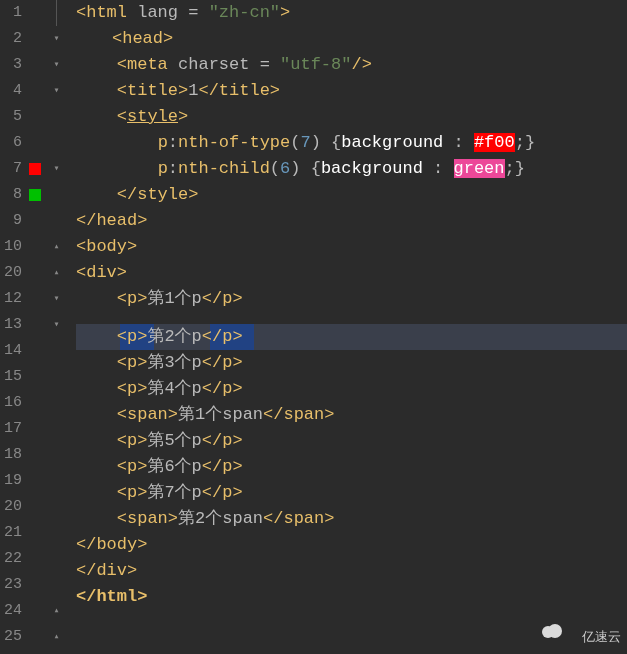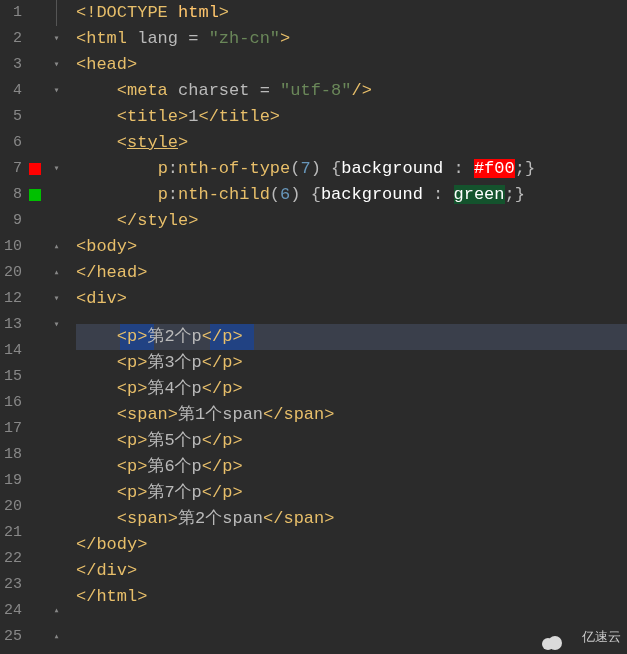--- a/index.html
+++ b/index.html
@@ -97,29 +97,29 @@
   .t-tag    { color: #e8bf6a; }   
   .t-attr   { color: #bababa; }   
   .t-punc   { color: #bababa; }
   .t-eq     { color: #bababa; }
   .t-str    { color: #6a8759; }   
   .t-text   { color: #bababa; }
   .t-num    { color: #6897bb; }
   .t-key    { color: #ffffff; }
   .t-ident  { color: #e8bf6a; }
   .t-red    { color: #ffffff; background: #f00; }
-  .t-grn    { color: #fff; background: #14532d; }
+  .t-grn    { color: #fff; background: #ec4899; }
   .c-yellow { color: #ffc66d; }
   .underline { text-decoration: underline; }
   .watermark {
     position: absolute;
     right: 6px;
     bottom: 4px;
     display: flex;
-    align-items: flex-end;
+    align-items: flex-start;
     gap: 20px;
     font-size: 13px;
     color: #ddd;
     font-family: sans-serif;
     opacity: 0.9;
   }
   .watermark-icon {
     width: 20px; height: 14px;
     position: relative;
   }
@@ -236,42 +236,42 @@
       <div></div>
       <div>
         <span class="fold-icon">▴</span>
       </div>
       <div>
         <span class="fold-icon">▴</span>
       </div>
       <div></div>
     </div>
   <div class="code" id="code">
-      <div class="code-line"><span style="position: relative;"><span class="t-tag">&lt;!DOCTYPE </span><span class="c-yellow">html</span><span class="t-tag">&gt;</span></span></div>
       <div class="code-line"><span style="position: relative;"><span class="t-tag">&lt;html </span><span class="t-attr">lang </span><span class="t-eq">= </span><span class="t-str">"zh-cn"</span><span class="t-tag">&gt;</span></span></div>
-      <div class="code-line"><span style="position: relative;"><span class="t-tag">&lt;head&gt;</span></span></div>
+      <div class="code-line"><span style="position: relative; margin-left: 36px;"><span class="t-tag">&lt;head&gt;</span></span></div>
       <div class="code-line"><span style="position: relative;">    <span class="t-tag">&lt;meta </span><span class="t-attr">charset </span><span class="t-eq">= </span><span class="t-str">"utf-8"</span><span class="t-tag">/&gt;</span></span></div>
       <div class="code-line"><span style="position: relative;">    <span class="t-tag">&lt;title&gt;</span><span class="t-text">1</span><span class="t-tag">&lt;/title&gt;</span></span></div>
       <div class="code-line"><span style="position: relative;">    <span class="t-tag">&lt;</span><span class="t-tag underline">style</span><span class="t-tag">&gt;</span></span></div>
       <div class="code-line"><span style="position: relative;">        <span class="t-ident">p</span><span class="t-punc">:</span><span class="t-ident">nth-of-type</span><span class="t-punc">(</span><span class="t-num">7</span><span class="t-punc">) </span><span class="t-punc">{</span><span class="t-key">background </span><span class="t-punc">: </span><span class="t-red">#f00</span><span class="t-punc">;</span><span class="t-punc">}</span></span></div>
       <div class="code-line"><span style="position: relative;">        <span class="t-ident">p</span><span class="t-punc">:</span><span class="t-ident">nth-child</span><span class="t-punc">(</span><span class="t-num">6</span><span class="t-punc">) </span><span class="t-punc">{</span><span class="t-key">background </span><span class="t-punc">: </span><span class="t-grn">green</span><span class="t-punc">;</span><span class="t-punc">}</span></span></div>
       <div class="code-line"><span style="position: relative;">    <span class="t-tag">&lt;/style&gt;</span></span></div>
+      <div class="code-line"><span style="position: relative;"><span class="t-tag">&lt;/head&gt;</span></span></div>
       <div class="code-line"><span style="position: relative;"><span class="t-tag">&lt;body&gt;</span></span></div>
-      <div class="code-line"><span style="position: relative;"><span class="t-tag">&lt;/head&gt;</span></span></div>
       <div class="code-line"><span style="position: relative;"><span class="t-tag">&lt;div&gt;</span></span></div>
+      <div class="code-line"><span style="position: relative;">    <span class="t-tag">&lt;p&gt;</span><span class="t-text">第1个p</span><span class="t-tag">&lt;/p&gt;</span></span></div>
       <div class="code-line selected"><span class="sel-box" style="left: 44px; width: 34px;"></span><span class="sel-box" style="left: 134px; width: 44px;"></span><span style="position: relative;">    <span class="t-tag">&lt;p&gt;</span><span class="t-text">第2个p</span><span class="t-tag">&lt;/p&gt;</span></span></div>
       <div class="code-line"><span style="position: relative;">    <span class="t-tag">&lt;p&gt;</span><span class="t-text">第3个p</span><span class="t-tag">&lt;/p&gt;</span></span></div>
       <div class="code-line"><span style="position: relative;">    <span class="t-tag">&lt;p&gt;</span><span class="t-text">第4个p</span><span class="t-tag">&lt;/p&gt;</span></span></div>
       <div class="code-line"><span style="position: relative;">    <span class="t-tag">&lt;span&gt;</span><span class="t-text">第1个span</span><span class="t-tag">&lt;/span&gt;</span></span></div>
       <div class="code-line"><span style="position: relative;">    <span class="t-tag">&lt;p&gt;</span><span class="t-text">第5个p</span><span class="t-tag">&lt;/p&gt;</span></span></div>
       <div class="code-line"><span style="position: relative;">    <span class="t-tag">&lt;p&gt;</span><span class="t-text">第6个p</span><span class="t-tag">&lt;/p&gt;</span></span></div>
       <div class="code-line"><span style="position: relative;">    <span class="t-tag">&lt;p&gt;</span><span class="t-text">第7个p</span><span class="t-tag">&lt;/p&gt;</span></span></div>
       <div class="code-line"><span style="position: relative; margin-top: 36px;">    <span class="t-tag">&lt;span&gt;</span><span class="t-text">第2个span</span><span class="t-tag">&lt;/span&gt;</span></span></div>
       <div class="code-line"><span style="position: relative;"><span class="t-tag">&lt;/body&gt;</span></span></div>
       <div class="code-line"><span style="position: relative;"><span class="t-tag">&lt;/div&gt;</span></span></div>
-      <div class="code-line"><span style="position: relative;"><span class="t-tag">&lt;/html&gt;</span></span></div>
+      <div class="code-line"><span style="position: relative; font-weight: bold;"><span class="t-tag">&lt;/html&gt;</span></span></div>
     </div>
 
   <div class="watermark">
     <span class="watermark-icon"></span>
     <span>亿速云</span>
   </div>
 </div>
 
 </body></html>

